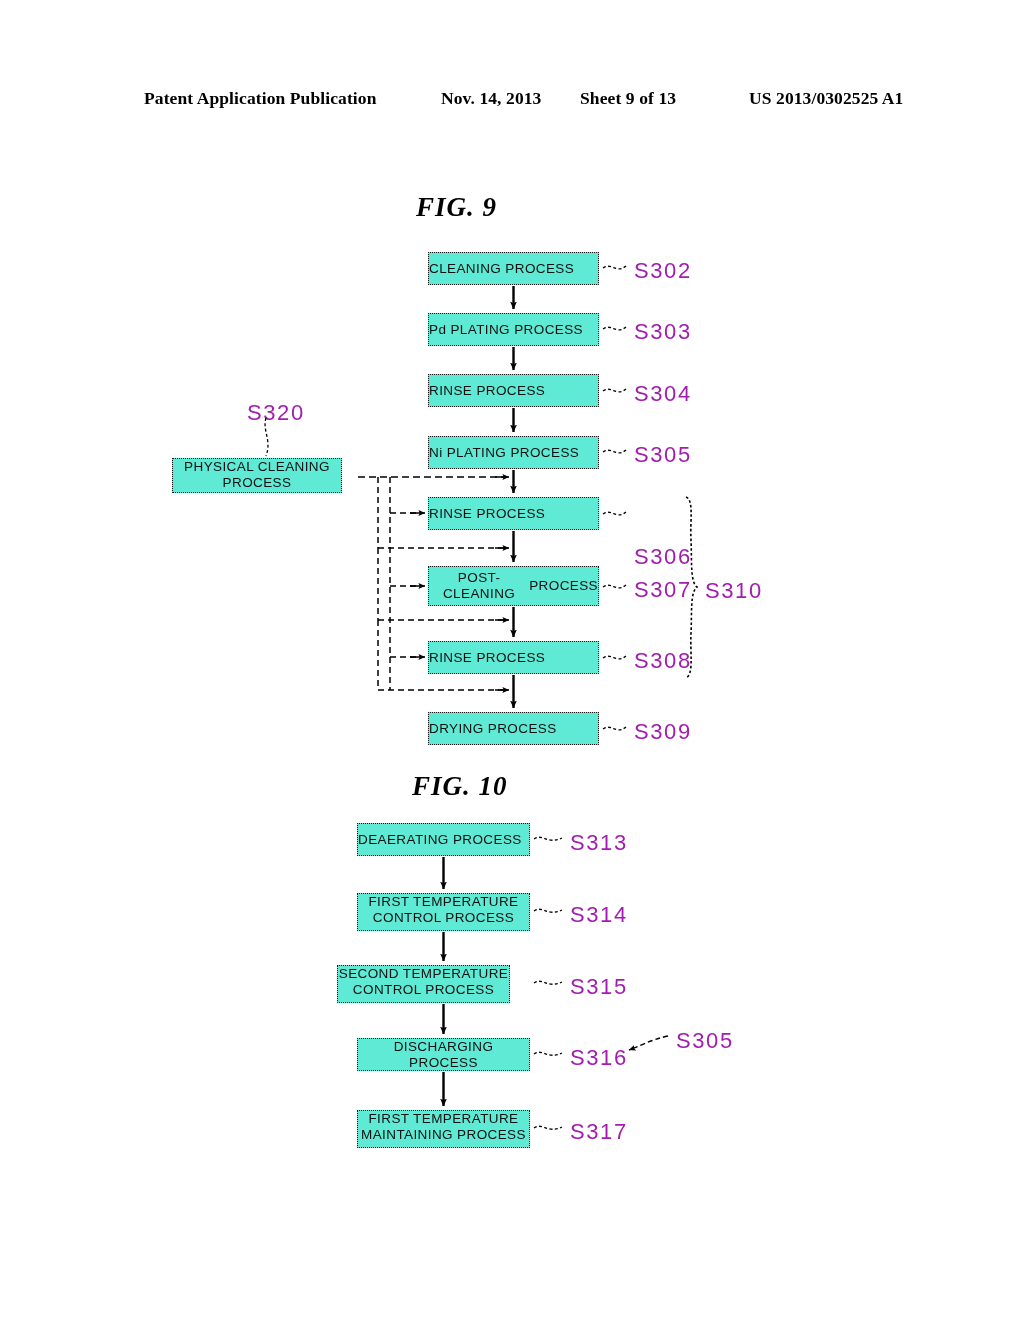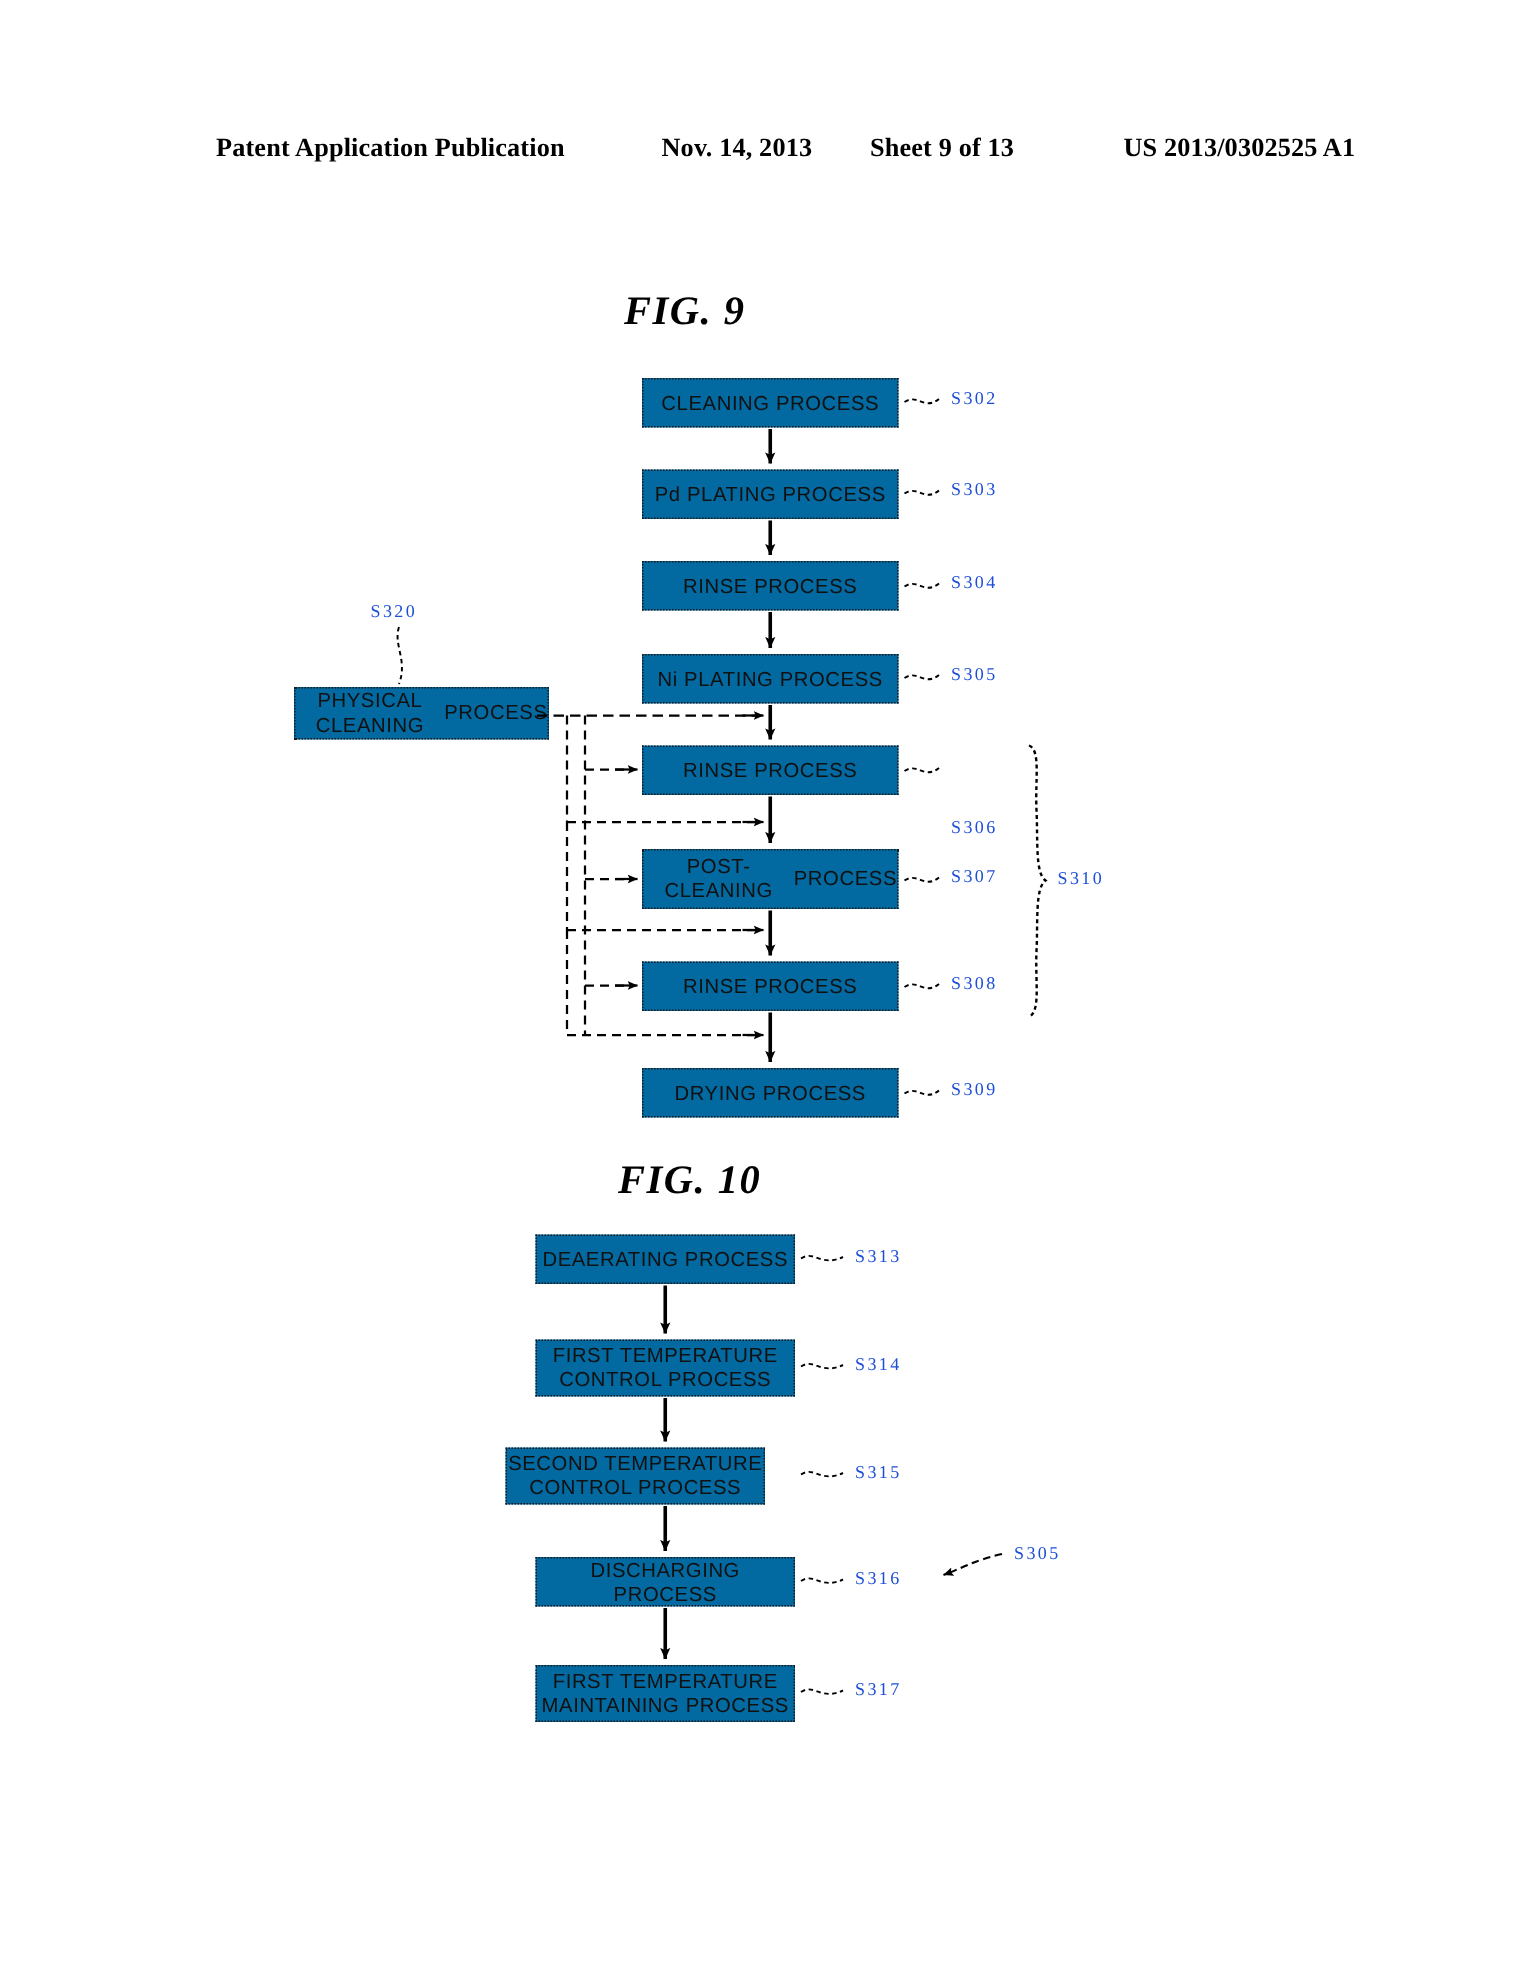--- a/index.html
+++ b/index.html
@@ -45,42 +45,42 @@
     letter-spacing: 1px;
     white-space: nowrap;
   }
   #fig9-title  { left: 416px; top: 192px; }
   #fig10-title { left: 412px; top: 771px; text-align: center; }
 
   
   .pbox {
     position: absolute;
     border: 1.6px dotted #1a1a1a;
-    background: #0369a1;
+    background: #5eead4;
     display: flex;
     align-items: center;
-    justify-content: center;
+    justify-content: flex-start;
     text-align: center;
     font-family: "Liberation Sans", sans-serif;
     font-size: 13.5px;
     letter-spacing: 0.4px;
     line-height: 1.16;
     box-sizing: border-box;
     color: #111;
   }
   .pbox.two-line { line-height: 1.2; }
 
   
   .reflabel {
     position: absolute;
-    font-family: Liberation Serif, serif;
-    font-size: 12px;
+    font-family: Liberation Sans, sans-serif;
+    font-size: 22px;
     letter-spacing: 1.6px;
     white-space: nowrap;
-    color: #1d4ed8;
+    color: #a21caf;
   }
 
   
   #wires {
     position: absolute;
     left: 0; top: 0;
     width: 1024px; height: 1320px;
     pointer-events: none;
   }
 </style>
@@ -123,21 +123,21 @@
 </div>
 
 <div class="pbox" style="left:428px; top:641px; width:171px; height:33px;">
   <span>RINSE PROCESS</span>
 </div>
 
 <div class="pbox" style="left:428px; top:712px; width:171px; height:33px;">
   <span>DRYING PROCESS</span>
 </div>
 
-<div class="pbox two-line" style="left:196px; top:458px; width:170px; height:35px; flex-direction:row;">
+<div class="pbox two-line" style="left:172px; top:458px; width:170px; height:35px; flex-direction:column;">
   <span>PHYSICAL CLEANING</span>
   <span>PROCESS</span>
 </div>
 
 <div class="reflabel" style="left:634px; top:258px;">S302</div>
 <div class="reflabel" style="left:634px; top:319px;">S303</div>
 <div class="reflabel" style="left:634px; top:381px;">S304</div>
 <div class="reflabel" style="left:634px; top:442px;">S305</div>
 <div class="reflabel" style="left:634px; top:504px;margin-top:40px;">S306</div>
 <div class="reflabel" style="left:634px; top:577px;">S307</div>

